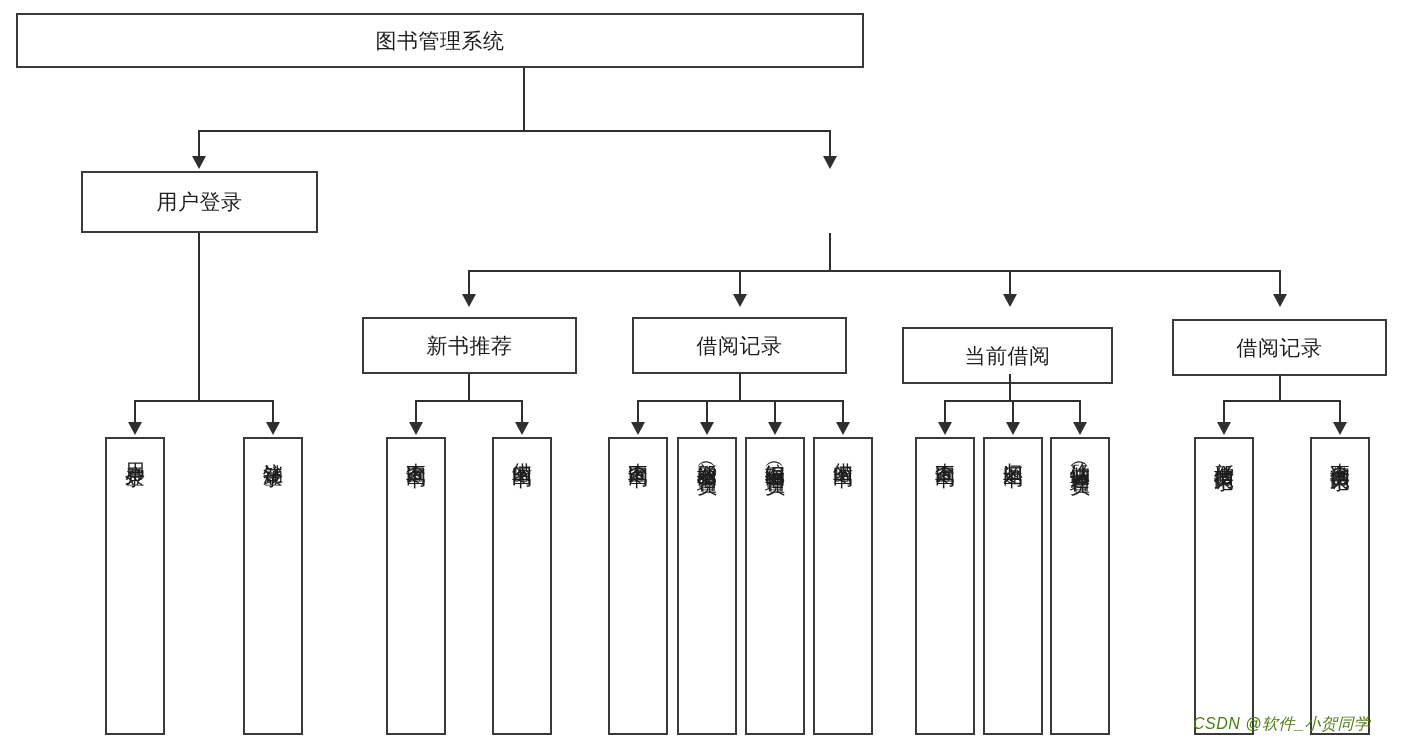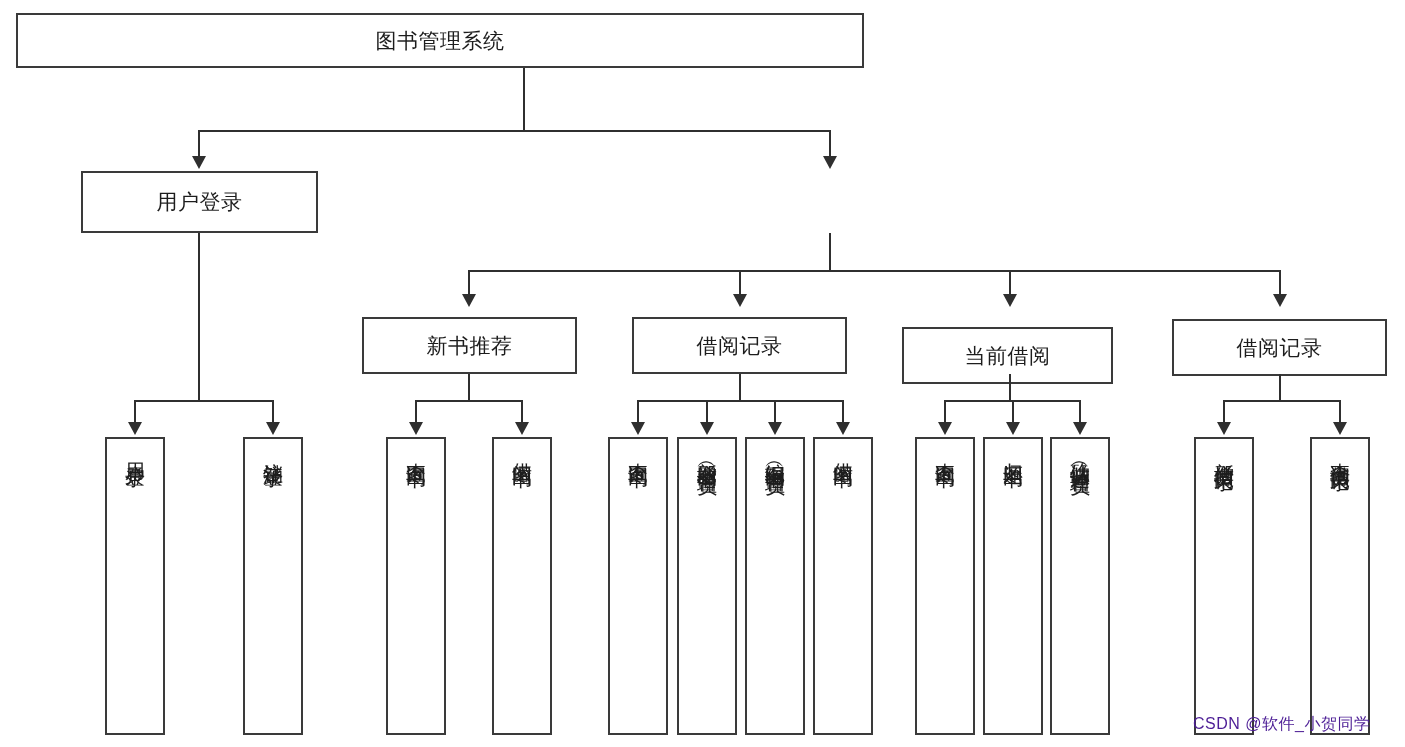--- a/index.html
+++ b/index.html
@@ -57,23 +57,24 @@
     position: absolute;
     width: 0;
     height: 0;
     border-left: 7px solid transparent;
     border-right: 7px solid transparent;
     border-top: 13px solid #2f2f2f;
   }
   .watermark {
     position: absolute;
     font-size: 16px;
-    color: #4c1d95;
+    color: #4d7c0f;
     white-space: nowrap;
     letter-spacing: 0.5px;
+    font-style: italic;
   }
 </style>
 </head>
 <body>
 
 <div id="canvas">
 
   <div class="node horiz" style="left:16px; top:13px; width:848px; height:55px;">
     <span class="label">图书管理系统</span>
   </div>

